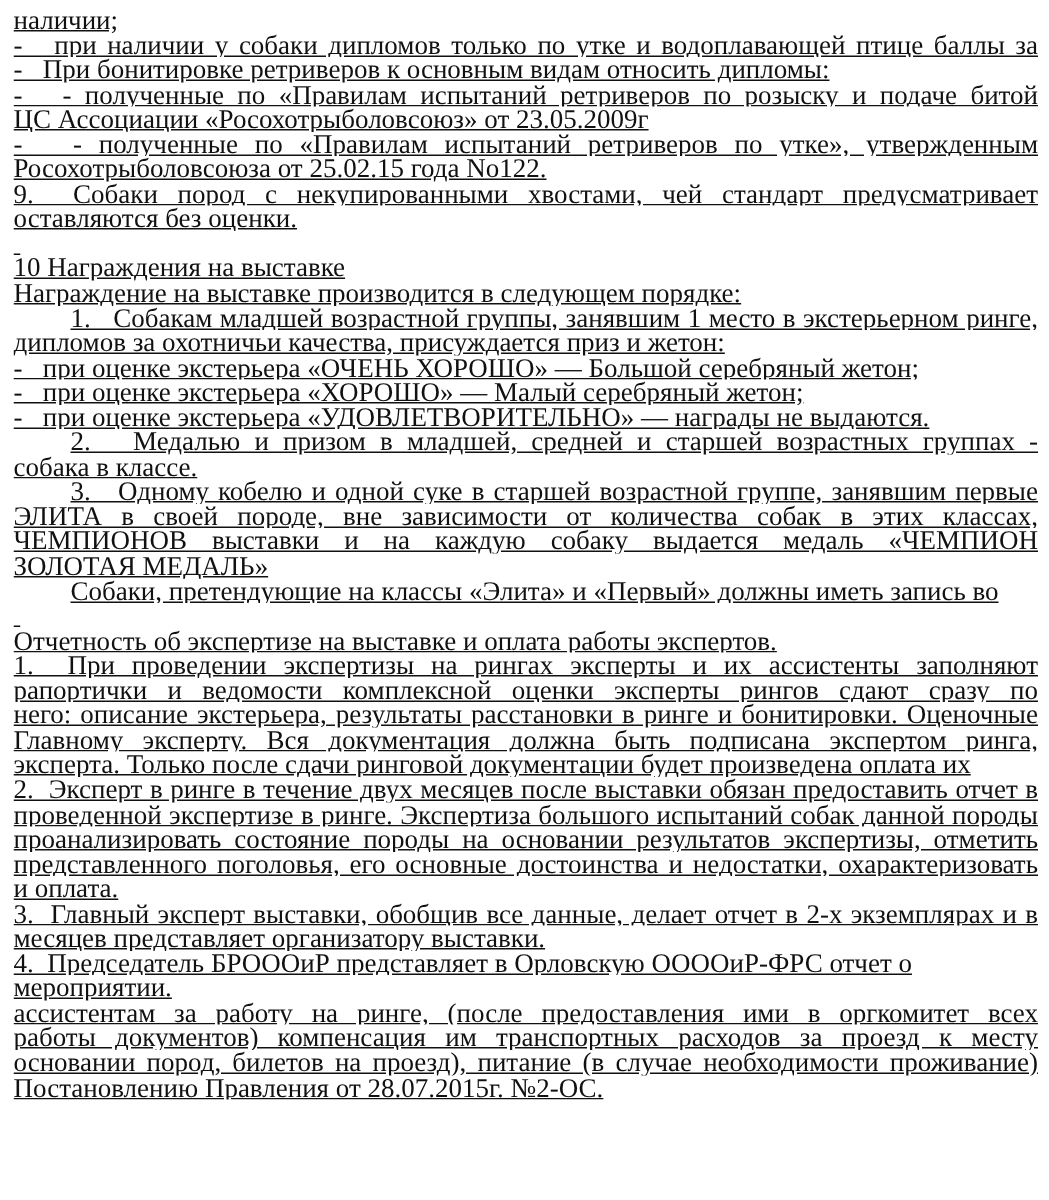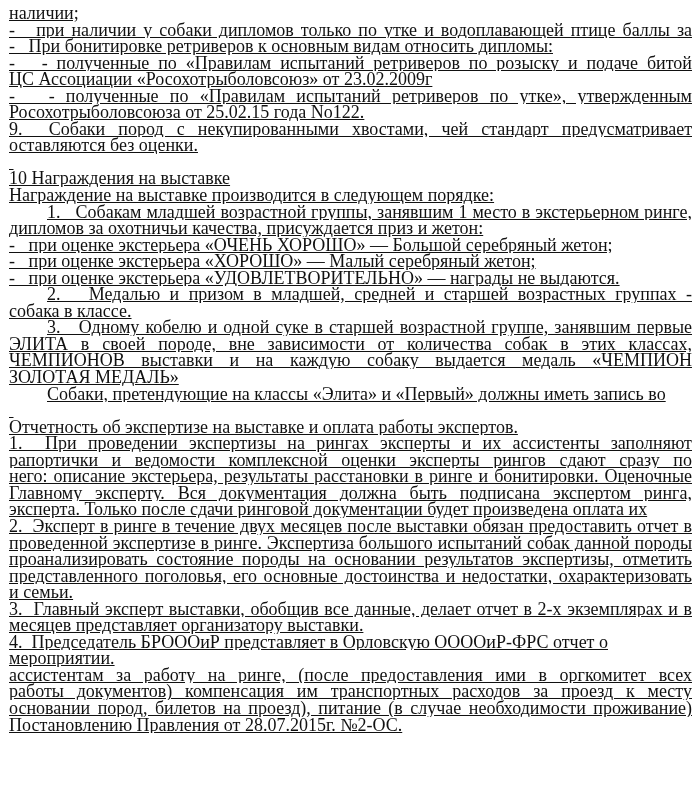--- a/index.html
+++ b/index.html
@@ -39,21 +39,21 @@
 </style>
 </head>
 <body style="color: rgb(17, 17, 17); background: rgb(255, 255, 255);">
 
 <div class="page">
   <div id="doc-body">
       <div class="ln l">наличии;</div>
       <div class="ln j">-&nbsp;&nbsp; при наличии у собаки дипломов только по утке и водоплавающей птице баллы за универсальность не</div>
       <div class="ln l">-&nbsp;&nbsp; При бонитировке ретриверов к основным видам относить дипломы:</div>
       <div class="ln j">-&nbsp;&nbsp; - полученные по «Правилам испытаний ретриверов по розыску и подаче битой птицы», утвержденным</div>
-      <div class="ln l">ЦС Ассоциации «Росохотрыболовсоюз» от 23.02.2009г</div>
+      <div class="ln l">ЦС Ассоциации «Росохотрыболовсоюз» от 23.05.2009г</div>
       <div class="ln j">-&nbsp;&nbsp; - полученные по «Правилам испытаний ретриверов по утке», утвержденным постановлением ЦП</div>
       <div class="ln l">Росохотрыболовсоюза от 25.02.15 года No122.</div>
       <div class="ln j">9.&nbsp; Собаки пород с некупированными хвостами, чей стандарт предусматривает купирование хвоста,</div>
       <div class="ln l">оставляются без оценки.</div>
       <div class="ln b">&nbsp;</div>
       <div class="ln c">10 Награждения на выставке</div>
       <div class="ln c">Награждение на выставке производится в следующем порядке:</div>
       <div class="ln j" style="text-indent: 38px;">1.&nbsp;&nbsp; Собакам младшей возрастной группы, занявшим 1 место в экстерьерном ринге, не имеющим</div>
       <div class="ln l">дипломов за охотничьи качества, присуждается приз и жетон:</div>
       <div class="ln l">-&nbsp;&nbsp; при оценке экстерьера «ОЧЕНЬ ХОРОШО» — Большой серебряный жетон;</div>
@@ -70,21 +70,21 @@
       <div class="ln c">Отчетность об экспертизе на выставке и оплата работы экспертов.</div>
       <div class="ln j">1.&nbsp;&nbsp;При проведении экспертизы на рингах эксперты и их ассистенты заполняют оценочный лист, внося в</div>
       <div class="ln j">рапортички и ведомости комплексной оценки эксперты рингов сдают сразу по окончании работы рингов</div>
       <div class="ln j">него: описание экстерьера, результаты расстановки в ринге и бонитировки. Оценочные листы, ринговые</div>
       <div class="ln j">Главному эксперту. Вся документация должна быть подписана экспертом ринга, подпись заверена печатью</div>
       <div class="ln l">эксперта. Только после сдачи ринговой документации будет произведена оплата их работы.</div>
       <div class="ln j">2.&nbsp;&nbsp;Эксперт в ринге в течение двух месяцев после выставки обязан предоставить отчет в БРОООиР о</div>
       <div class="ln j">проведенной экспертизе в ринге. Экспертиза большого испытаний собак данной породы обязывает эксперта</div>
       <div class="ln j">проанализировать состояние породы на основании результатов экспертизы, отметить общий уровень</div>
       <div class="ln j">представленного поголовья, его основные достоинства и недостатки, охарактеризовать имеющиеся линии</div>
-      <div class="ln l">и семьи.</div>
+      <div class="ln l">и оплата.</div>
       <div class="ln j">3.&nbsp;&nbsp;Главный эксперт выставки, обобщив все данные, делает отчет в 2-х экземплярах и в течение 3-х</div>
       <div class="ln l">месяцев представляет организатору выставки.</div>
       <div class="ln l">4.&nbsp;&nbsp;Председатель БРОООиР представляет в Орловскую ООООиР-ФРС отчет о проведенном</div>
       <div class="ln l">мероприятии.</div>
       <div class="ln j">ассистентам за работу на ринге, (после предоставления ими в оргкомитет всех необходимых для оплаты</div>
       <div class="ln j">работы документов) компенсация им транспортных расходов за проезд к месту проведения выставки (на</div>
       <div class="ln j">основании пород, билетов на проезд), питание (в случае необходимости проживание) согласно</div>
       <div class="ln l">Постановлению Правления от 28.07.2015г. №2-ОС.</div>
     </div>
 </div>

